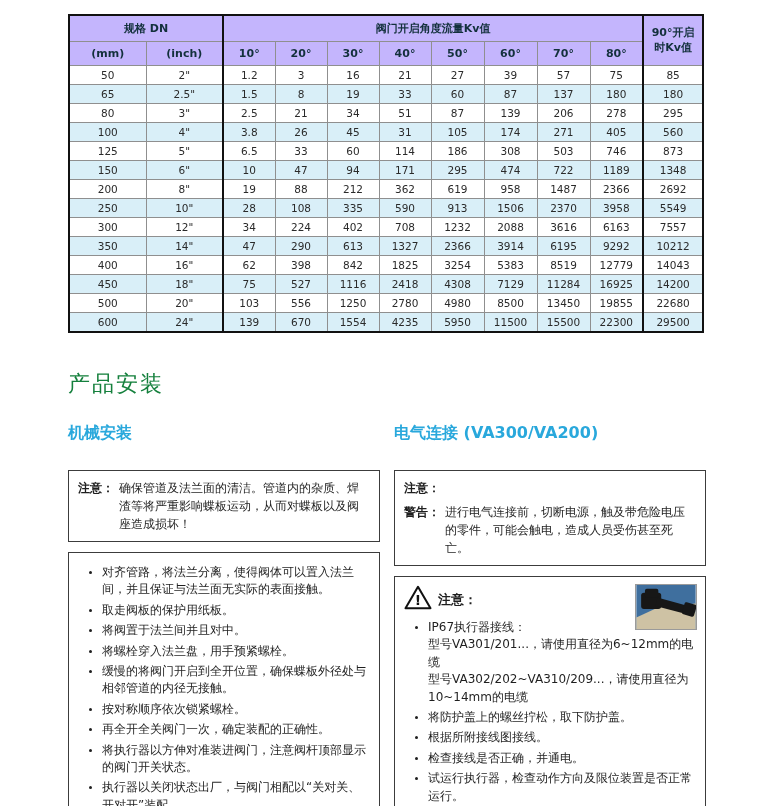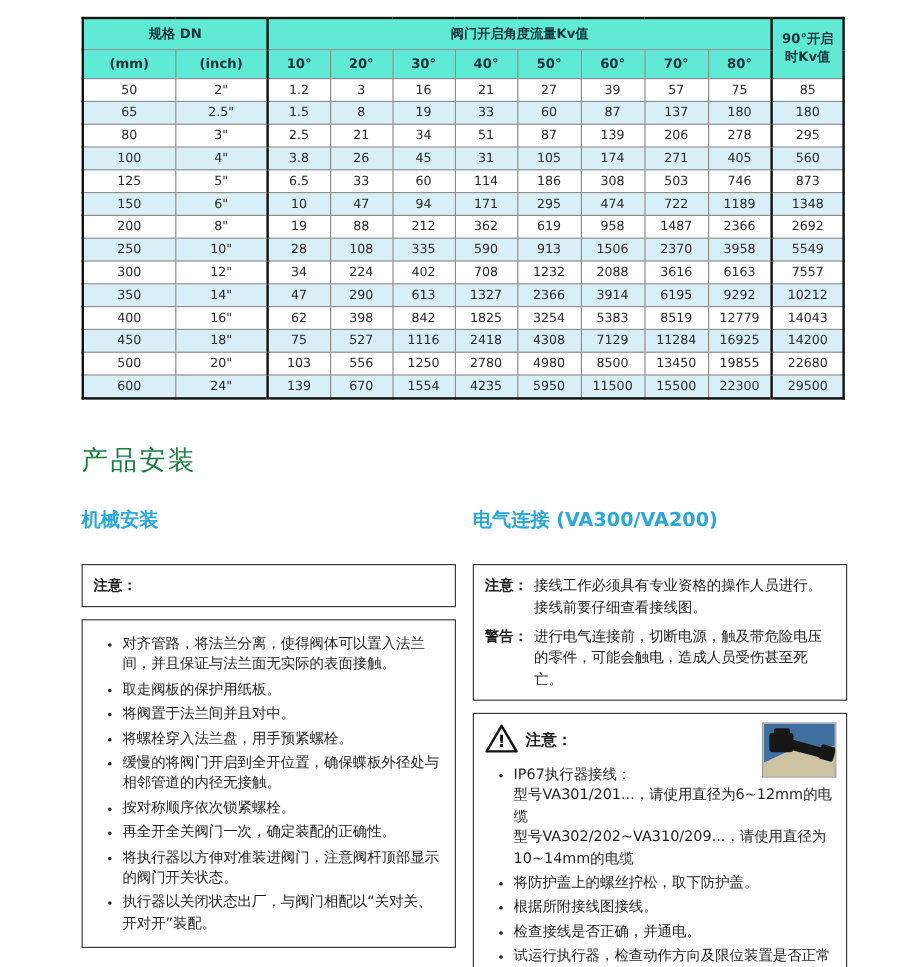--- a/index.html
+++ b/index.html
@@ -9,21 +9,21 @@
     font-family:"DejaVu Sans","Liberation Sans",sans-serif; color:#1f1f1f;
   }
   .page { padding:14px 64px 0 68px; width:770px; }
 
   
   .tbl-title { color:#29a8dc; font-weight:bold; font-size:15px; margin:2px 0 9px 0; }
   table.kv { border-collapse:collapse; width:634px; border:2px solid #111; table-layout:fixed; }
   table.kv th, table.kv td {
     border:1px solid #8f8f8f; text-align:center; vertical-align:middle;
   }
-  table.kv th { background:#5eead4; font-size:11px; font-weight:bold; padding:5px 2px; color:#13303c; }
+  table.kv th { background:#c4b5fd; font-size:11px; font-weight:bold; padding:5px 2px; color:#13303c; }
   table.kv td { font-size:10.5px; padding:3px 2px; color:#2a2a2a; background:#ffffff; }
   table.kv tr.stripe td { background:#d9eff8; }
   table.kv .thick-right { border-right:2px solid #111; }
   table.kv th.kv90 { white-space:normal; line-height:1.35; }
 
   
   .big-heading { color:#15803d; font-size:22px; font-weight:500; margin:36px 0 24px 0; letter-spacing:2px; }
   .cols { display:flex; gap:14px; width:638px; }
   .col { width:312px; }
   .sub-heading { color:#29a8dc; font-size:16px; font-weight:bold; margin:0 0 26px 0; }
@@ -274,20 +274,21 @@
   <div class="big-heading">产品安装</div>
 
   <div class="cols">
 
     <div class="col">
       <div class="sub-heading">机械安装</div>
 
       <div class="note-box">
         <div class="note-row">
           <span class="note-label">注意：</span>
+          <span class="note-text">确保管道及法兰面的清洁。管道内的杂质、焊渣等将严重影响蝶板运动，从而对蝶板以及阀座造成损坏！</span>
         </div>
       </div>
 
       <div class="note-box">
         <ul class="steps">
             <li>对齐管路，将法兰分离，使得阀体可以置入法兰间，并且保证与法兰面无实际的表面接触。</li>
             <li>取走阀板的保护用纸板。</li>
             <li>将阀置于法兰间并且对中。</li>
             <li>将螺栓穿入法兰盘，用手预紧螺栓。</li>
             <li>缓慢的将阀门开启到全开位置，确保蝶板外径处与相邻管道的内径无接触。</li>
@@ -298,22 +299,20 @@
           </ul>
       </div>
     </div>
 
     <div class="col">
       <div class="sub-heading">电气连接 (VA300/VA200)</div>
 
       <div class="note-box">
         <div class="note-row">
           <span class="note-label">注意：</span>
-          <span class="note-text">接线工作必须具有专业资格的操作人员进行。
-接线前要仔细查看接线图。</span>
         </div>
         <div class="note-row">
           <span class="note-label">警告：</span>
           <span class="note-text">进行电气连接前，切断电源，触及带危险电压的零件，可能会触电，造成人员受伤甚至死亡。</span>
         </div>
       </div>
 
       <div class="note-box caution-box">
         <div class="caution-head">
           <span>

